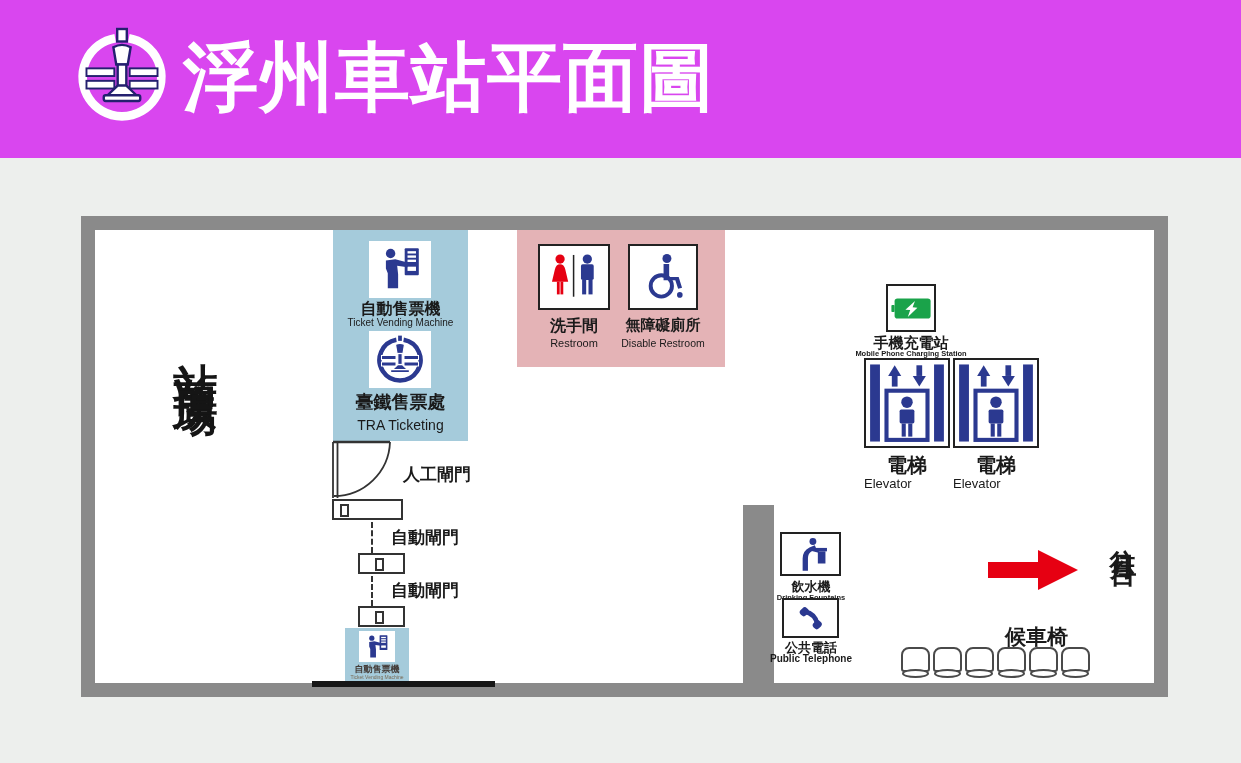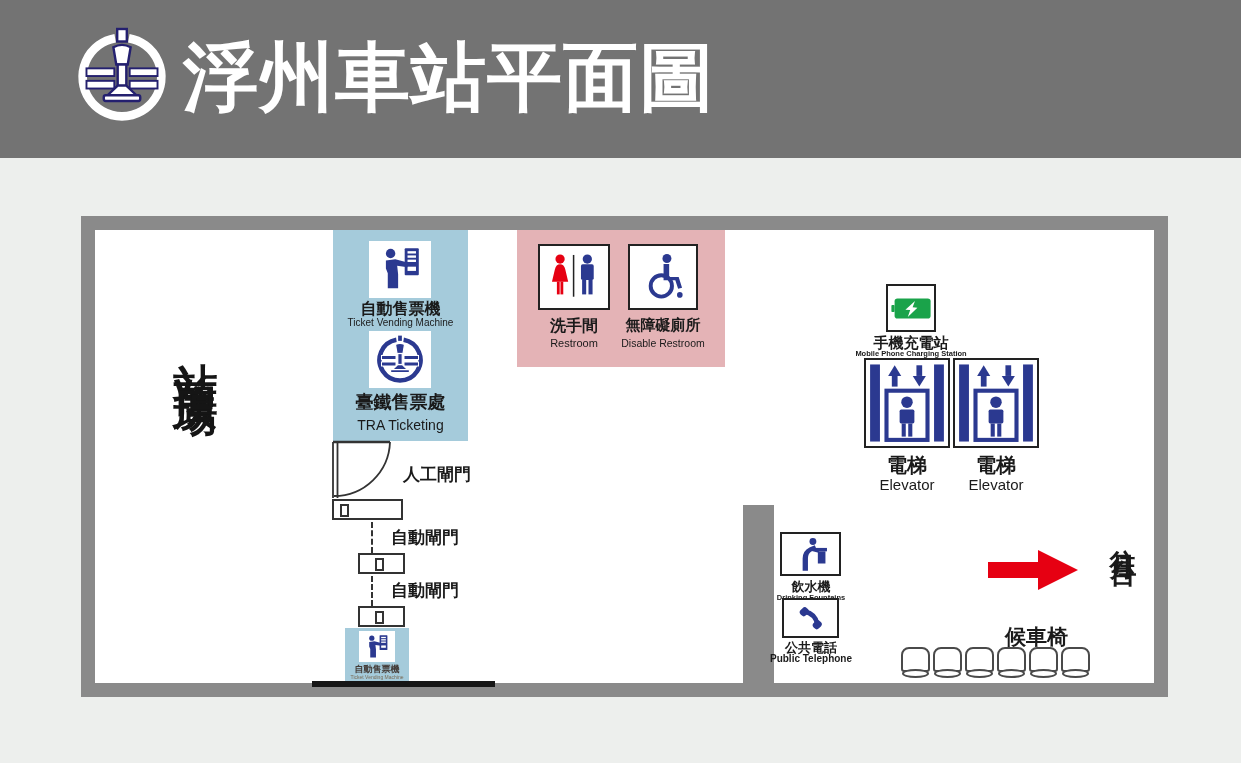--- a/index.html
+++ b/index.html
@@ -5,21 +5,21 @@
   html,body { margin:0; padding:0; }
   body {
     width:1241px; height:763px; position:relative; overflow:hidden;
     background:#EDEFED;
     font-family:"Liberation Sans","DejaVu Sans",sans-serif;
     color:#1a1a1a;
   }
   .abs { position:absolute; }
 
   
-  .header { position:absolute; left:0; top:0; width:1241px; height:158px; background:#737373; }
+  .header { position:absolute; left:0; top:0; width:1241px; height:158px; background:#d946ef; }
   .logo-white { position:absolute; left:74px; top:21px; width:96px; height:112px; color:#fff; --logo-bg:#24206F; }
   .title-zh { position:absolute; left:183px; top:14px; height:126px; line-height:126px;
               font-size:75px; font-weight:bold; color:#fff; letter-spacing:1px; white-space:nowrap; }
   .title-en { position:absolute; left:729px; top:70px; font-size:42px; font-weight:bold; color:#fff; white-space:nowrap; }
 
   
   .plan { position:absolute; left:81px; top:216px; width:1087px; height:481px;
           box-sizing:border-box; border:14px solid #8A8A8A; background:#fff; }
   .plan * { box-sizing:border-box; }
   .plan .abs { position:absolute; }
@@ -74,21 +74,21 @@
   
   .charge-box { left:791px; top:54px; width:50px; height:48px; background:#fff; border:2px solid #222; display:flex; align-items:center; justify-content:center; }
   .charge-zh { left:756px; top:104px; width:120px; text-align:center; font-size:15px; font-weight:bold; }
   .charge-en { left:741px; top:119px; width:150px; text-align:center; font-size:7.5px; font-weight:bold; }
 
   
   .elev-box { width:86px; height:90px; background:#fff; border:2px solid #222; }
   .elev1 { left:769px; top:128px; }
   .elev2 { left:858px; top:128px; }
   .elev-zh { top:222px; width:86px; text-align:center; font-size:20px; font-weight:bold; }
-  .elev-en { top:246px; width:86px; text-align:center; font-size:15px; }
+  .elev-en { top:246px; width:86px; text-align:left; font-size:13px; }
   .ez1,.ee1 { left:769px; } .ez2,.ee2 { left:858px; }
 
   .wall-stub { left:648px; top:275px; width:31px; height:178px; background:#8A8A8A; }
 
   
   .fount-box { left:685px; top:302px; width:61px; height:44px; background:#fff; border:2px solid #222; display:flex; align-items:center; justify-content:center; }
   .fount-zh { left:672px; top:348px; width:88px;  text-align:center; font-size:13px; font-weight:bold; }
   .fount-en { left:658px; top:363px; width:116px; text-align:center; font-size:7.5px; font-weight:bold; }
   .phone-box { left:687px; top:368px; width:57px; height:40px; background:#fff; border:2px solid #222; display:flex; align-items:center; justify-content:center; }
   .phone-zh { left:672px; top:409px; width:88px;  text-align:center; font-size:13px; font-weight:bold; }

